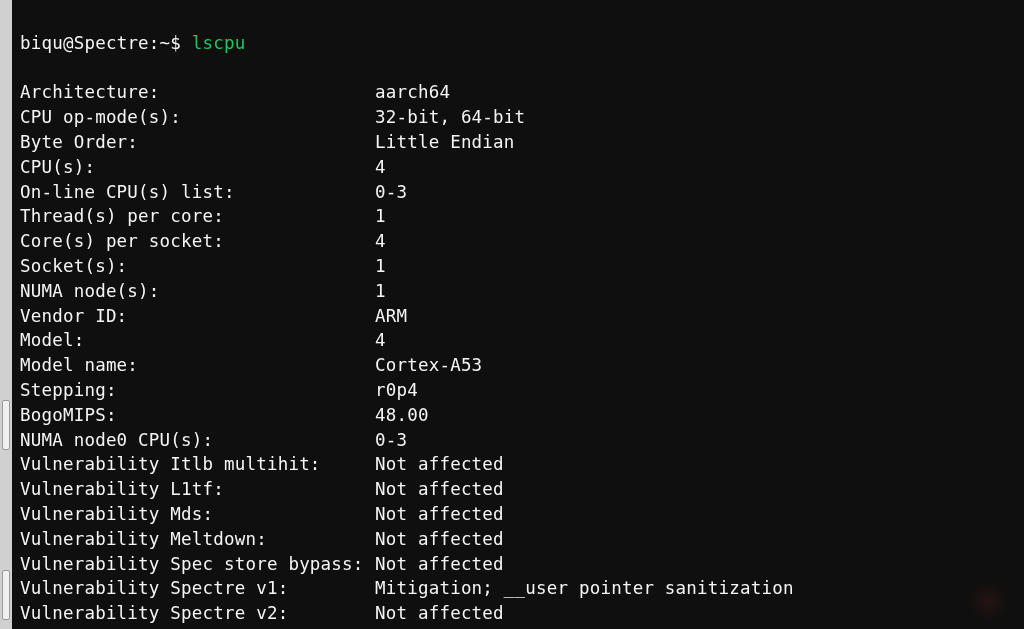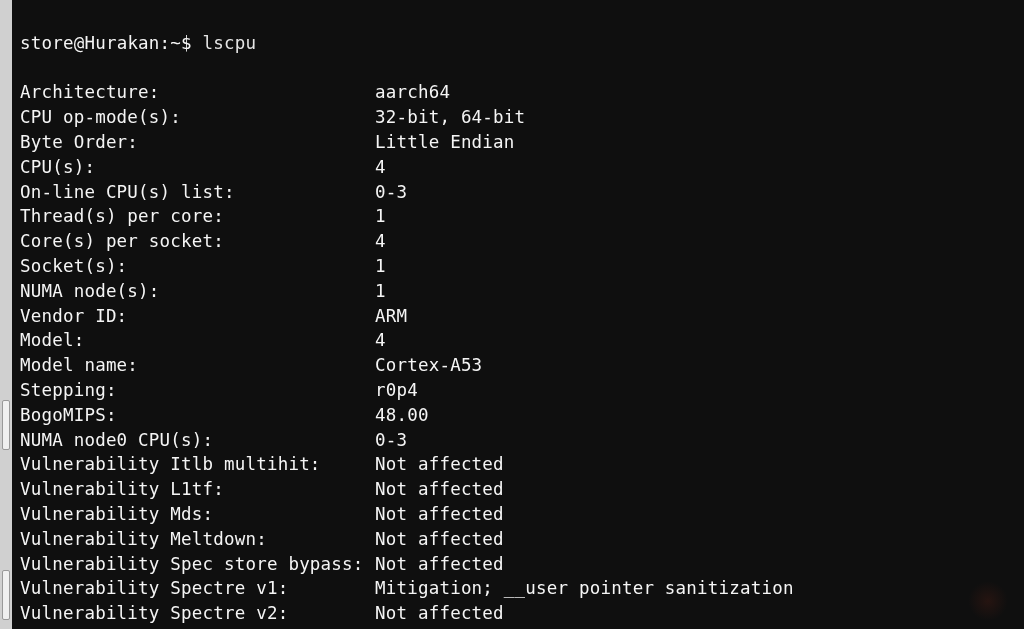--- a/index.html
+++ b/index.html
@@ -46,21 +46,21 @@
       overflow: hidden;
       font-weight: 500;
     }
     .prompt-user {
       color: #f5f5f5;
     }
     .prompt-dollar {
       color: #f5f5f5;
     }
     .cmd {
-      color: #e5e5e5;
+      color: #22c55e;
     }
     .row {
       display: flex;
     }
     .label {
       display: inline-block;
       width: 355px;
     }
     .value {
       display: inline-block;
@@ -78,17 +78,17 @@
   </style>
 </head>
 <body>
 
 <div class="left-gutter">
   <div class="gutter-btn"></div>
   <div class="gutter-btn"></div>
 </div>
 
 <div class="terminal">
-<div class="row"><span class="prompt-user"><span>store</span>@<span>Hurakan</span>:<span>~</span><span class="prompt-dollar">$</span> </span><span class="cmd">lscpu</span></div>
+<div class="row"><span class="prompt-user"><span>biqu</span>@<span>Spectre</span>:<span>~</span><span class="prompt-dollar">$</span> </span><span class="cmd">lscpu</span></div>
 <div id="rows"><div class="row"><span class="label">Architecture:</span><span class="value">aarch64</span></div><div class="row"><span class="label">CPU op-mode(s):</span><span class="value">32-bit, 64-bit</span></div><div class="row"><span class="label">Byte Order:</span><span class="value">Little Endian</span></div><div class="row"><span class="label">CPU(s):</span><span class="value">4</span></div><div class="row"><span class="label">On-line CPU(s) list:</span><span class="value">0-3</span></div><div class="row"><span class="label">Thread(s) per core:</span><span class="value">1</span></div><div class="row"><span class="label">Core(s) per socket:</span><span class="value">4</span></div><div class="row"><span class="label">Socket(s):</span><span class="value">1</span></div><div class="row"><span class="label">NUMA node(s):</span><span class="value">1</span></div><div class="row"><span class="label">Vendor ID:</span><span class="value">ARM</span></div><div class="row"><span class="label">Model:</span><span class="value">4</span></div><div class="row"><span class="label">Model name:</span><span class="value">Cortex-A53</span></div><div class="row"><span class="label">Stepping:</span><span class="value">r0p4</span></div><div class="row"><span class="label">BogoMIPS:</span><span class="value">48.00</span></div><div class="row"><span class="label">NUMA node0 CPU(s):</span><span class="value">0-3</span></div><div class="row"><span class="label">Vulnerability Itlb multihit:</span><span class="value">Not affected</span></div><div class="row"><span class="label">Vulnerability L1tf:</span><span class="value">Not affected</span></div><div class="row"><span class="label">Vulnerability Mds:</span><span class="value">Not affected</span></div><div class="row"><span class="label">Vulnerability Meltdown:</span><span class="value">Not affected</span></div><div class="row"><span class="label">Vulnerability Spec store bypass:</span><span class="value">Not affected</span></div><div class="row"><span class="label">Vulnerability Spectre v1:</span><span class="value">Mitigation; __user pointer sanitization</span></div><div class="row"><span class="label">Vulnerability Spectre v2:</span><span class="value">Not affected</span></div><div class="row"><span class="label">Vulnerability Srbds:</span><span class="value">Not affected</span></div></div>
 </div>
 
 <div class="watermark"></div>
 
 </body></html>

